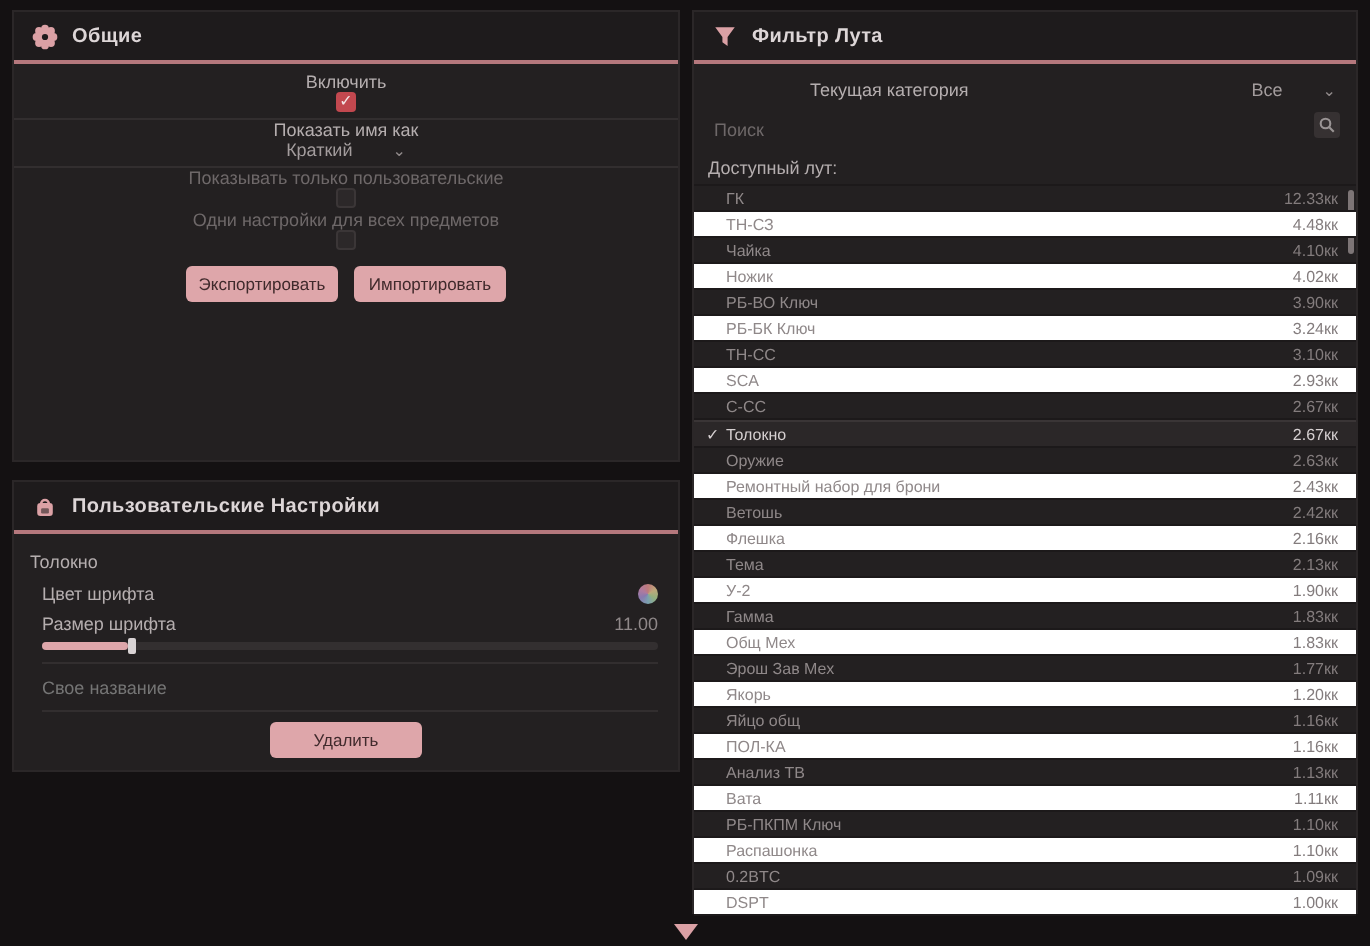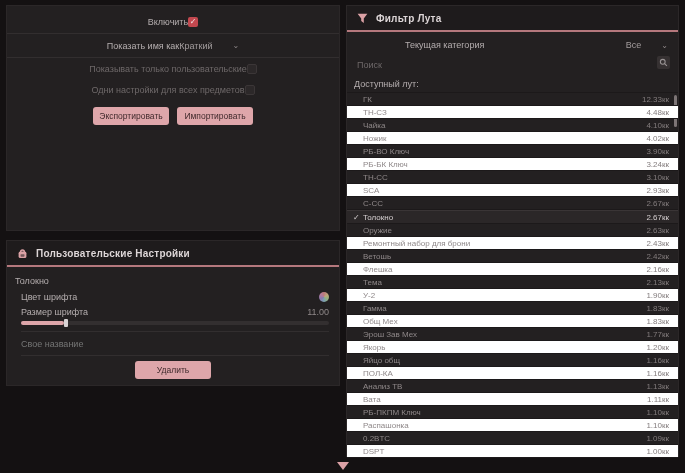--- a/index.html
+++ b/index.html
@@ -17,22 +17,22 @@
   #panel-general{left:6px;top:5px;width:334px;height:226px;}
   #panel-user{left:6px;top:240px;width:334px;height:146px;}
   #panel-loot{left:346px;top:5px;width:333px;height:452px;}
   .panel-header{
     height:24px;background:#1e1b1c;display:flex;align-items:center;
     padding:0 8px;gap:7px;border-bottom:2px solid #b5787d;
   }
   .panel-title{font-size:10px;font-weight:600;color:#ddd6d7;letter-spacing:.2px;}
   .hicon{width:14px;height:14px;flex:0 0 auto;display:flex;align-items:center;justify-content:center;}
   .prow{
-    display:flex;align-items:center;justify-content:center;
-    padding:0 10px;height:23px;font-size:9px;
+    display:flex;align-items:center;justify-content:flex-start;
+    padding:0 10px;height:23px;font-size:9px;flex-direction:column;
   }
   .prow.bline{border-bottom:1px solid #322e2f;}
   .lbl{color:#b5aeaf;}
   .lbl.dim{color:#6e6869;}
   .checkbox{width:10px;height:10px;border-radius:2px;box-sizing:border-box;
     display:flex;align-items:center;justify-content:center;}
   .checkbox.checked{background:#c2484f;color:#f3e7e8;font-size:8px;line-height:8px;}
   .checkbox.unchecked{background:#2c2829;border:1px solid #3b3637;}
   .dropdown{display:flex;align-items:center;gap:20px;color:#a39c9d;font-size:9px;cursor:default;}
   .chev{font-size:8px;color:#8f8889;}
@@ -79,20 +79,39 @@
   .vscroll{position:absolute;right:1px;top:2px;width:3px;height:32px;background:#7d7576;border-radius:2px;}
   
   .drag-handle{position:absolute;left:337px;top:462px;width:0;height:0;
     border-left:6px solid transparent;border-right:6px solid transparent;
     border-top:8px solid #dba1a5;}
 </style>
 </head>
 <body>
 
 <div class="panel" id="panel-general">
+  <div class="panel-header">
+    <span class="hicon">
+      <svg width="13" height="13" viewBox="0 0 20 20">
+        <g fill="#dba1a5">
+          <circle cx="10" cy="3.5" r="3"></circle>
+            <circle cx="10" cy="16.5" r="3"></circle>
+          <circle cx="3.5" cy="10" r="3"></circle>
+            <circle cx="16.5" cy="10" r="3"></circle>
+          <circle cx="5.4" cy="5.4" r="3"></circle>
+            <circle cx="14.6" cy="5.4" r="3"></circle>
+          <circle cx="5.4" cy="14.6" r="3"></circle>
+            <circle cx="14.6" cy="14.6" r="3"></circle>
+          <circle cx="10" cy="10" r="5.4"></circle>
+        </g>
+        <circle cx="10" cy="10" r="2.4" fill="#1e1b1c"></circle>
+      </svg>
+    </span>
+    <span class="panel-title">Общие</span>
+  </div>
   <div style="padding-top:4px;">
     <div class="prow bline">
       <span class="lbl">Включить</span>
       <span class="checkbox checked">✓</span>
     </div>
     <div class="prow bline">
       <span class="lbl">Показать имя как</span>
       <span class="dropdown">
         <span>Краткий</span>
         <span class="chev">⌄</span>

